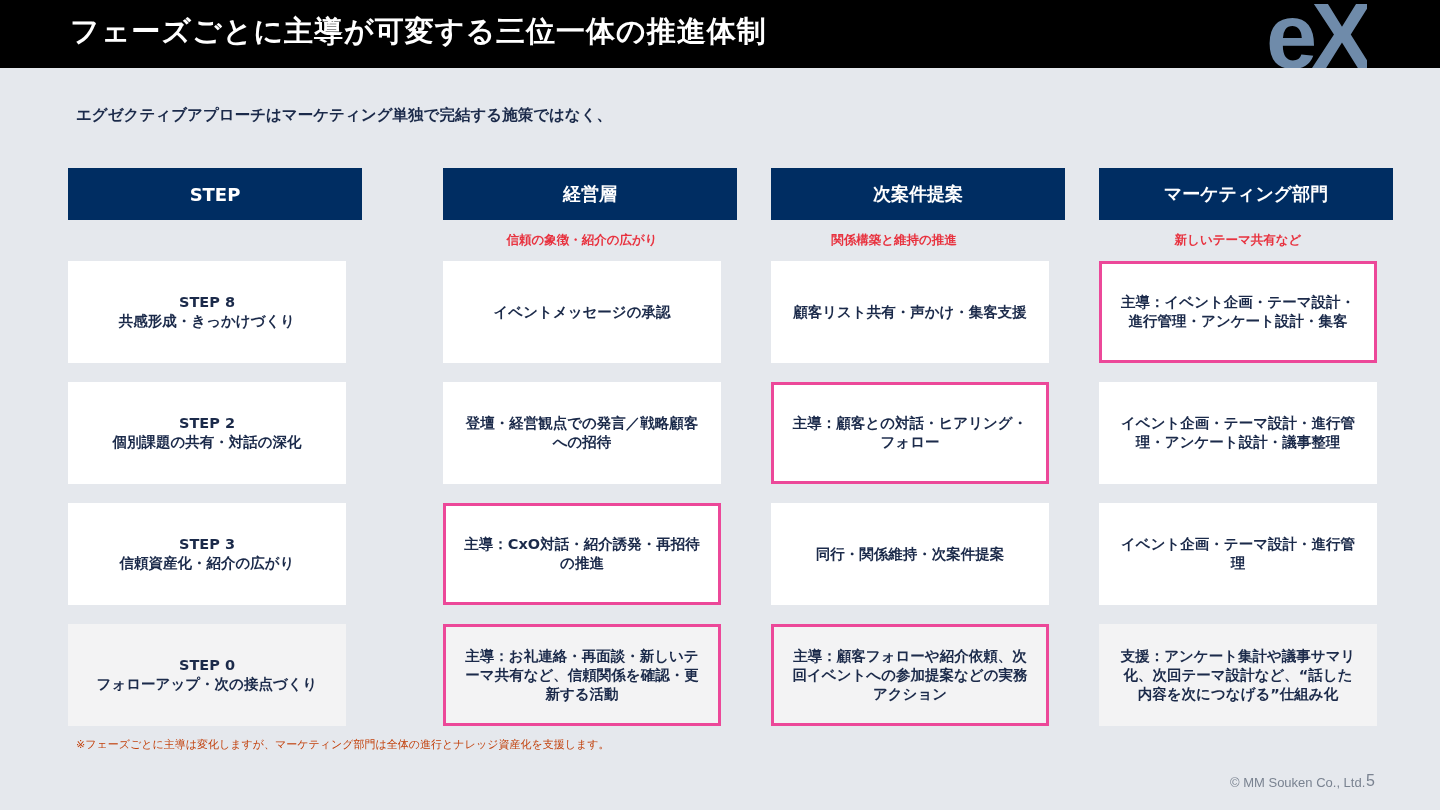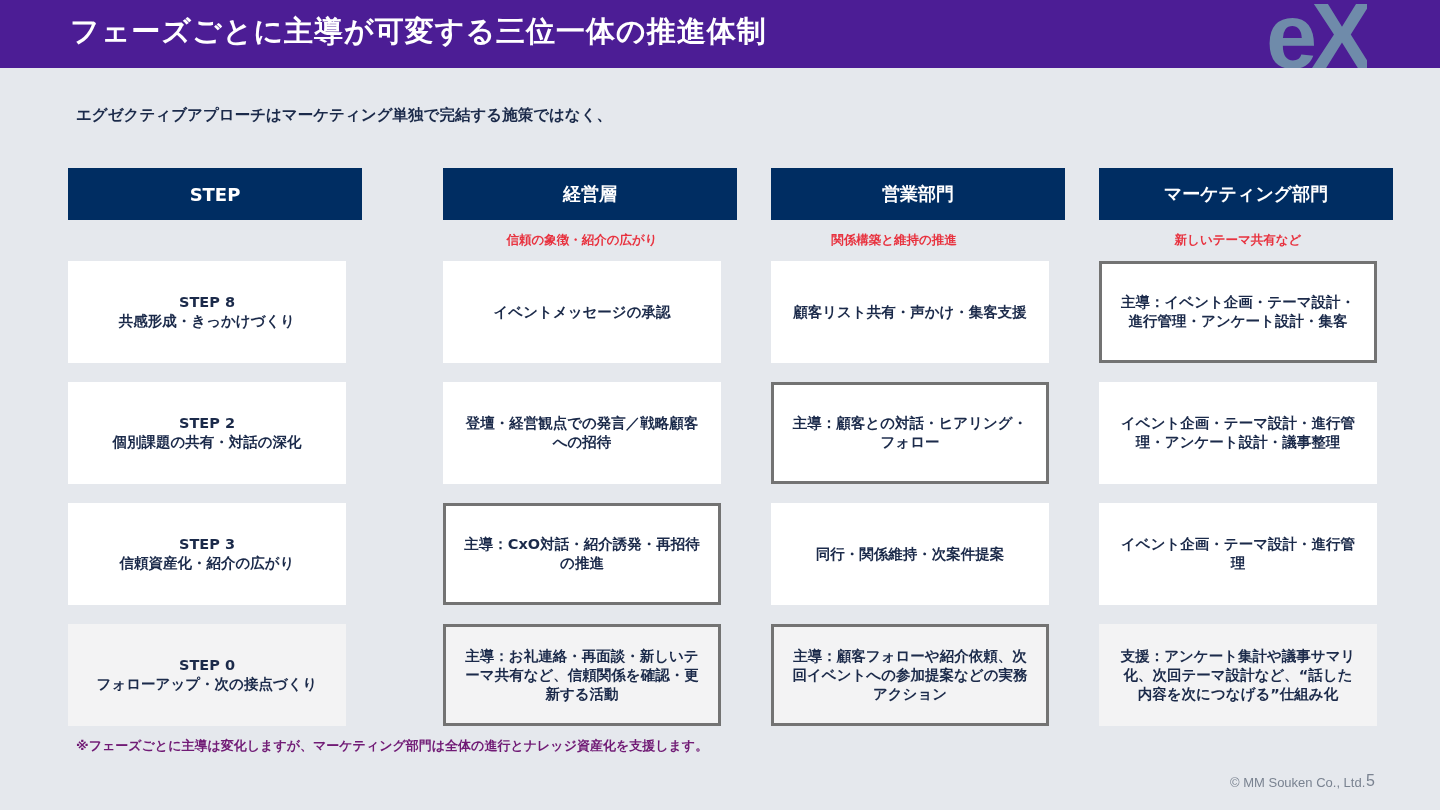--- a/index.html
+++ b/index.html
@@ -4,21 +4,21 @@
 <style>
   html, body { margin:0; padding:0; }
   body {
     width:1440px; height:810px; overflow:hidden; position:relative;
     background:#E5E8ED;
     font-family:"DejaVu Sans","Liberation Sans",sans-serif;
     color:#1B2A4A;
   }
   .topbar {
     position:absolute; left:0; top:0; width:1440px; height:68px;
-    background:#4c1d95;
+    background:#000000;
   }
   .title {
     position:absolute; left:70px; top:12px; font-size:29px; font-weight:bold;
     color:#FFFFFF; letter-spacing:1px; white-space:nowrap;
   }
   .logo {
     position:absolute; left:1266px; top:-14px; height:82px; overflow:hidden;
     font-family:"Liberation Sans",sans-serif; font-weight:bold; font-size:92px;
     color:#6F8BAA; letter-spacing:-6px; line-height:100px;
   }
@@ -35,25 +35,25 @@
     position:absolute; top:232px; width:278px; text-align:center;
     font-size:12.5px; font-weight:bold; color:#E8323F;
   }
   .cell {
     position:absolute; width:278px; height:102px; box-sizing:border-box;
     background:#FFFFFF; display:flex; align-items:center; justify-content:center;
     text-align:center; font-size:14.5px; font-weight:bold; color:#1B2A4A;
     line-height:19px; padding:0 18px;
   }
   .cell.gray { background:#F3F3F4; }
-  .cell.lead { border:3px solid #737373; }
+  .cell.lead { border:3px solid #ec4899; }
   .cell .inner { white-space:pre-line; }
   .note {
-    position:absolute; left:76px; top:737px; font-size:13px; font-weight:bold;
-    color:#701a75; white-space:nowrap;
+    position:absolute; left:76px; top:737px; font-size:11px; font-weight:normal;
+    color:#c2410c; white-space:nowrap;
   }
   .copyright {
     position:absolute; left:1186px; top:775px; font-family:"Liberation Sans",sans-serif;
     font-size:13px; color:#7A8391;margin-left:44px;
   }
   .pagenum {
     position:absolute; left:1366px; top:772px; font-family:"Liberation Sans",sans-serif;
     font-size:16px; color:#7A8391;
   }
 </style>
@@ -64,21 +64,21 @@
   <div class="title">フェーズごとに主導が可変する三位一体の推進体制</div>
   <div class="logo">eX</div>
 </div>
 
 <div class="intro">
   <div>エグゼクティブアプローチはマーケティング単独で完結する施策ではなく、</div>
 </div>
 
 <div class="col-head" style="left:68px">STEP</div>
 <div class="col-head" style="left:443px">経営層</div>
-<div class="col-head" style="left:771px">営業部門</div>
+<div class="col-head" style="left:771px">次案件提案</div>
 <div class="col-head" style="left:1099px">マーケティング部門</div>
 
 <div class="role" style="left:443px">信頼の象徴・紹介の広がり</div>
 <div class="role" style="left:755px">関係構築と維持の推進</div>
 <div class="role" style="left:1099px">新しいテーマ共有など</div>
 
 <div class="cell" style="left:68px;top:261px">
     <span class="inner">STEP 8
 共感形成・きっかけづくり</span>
   </div>

